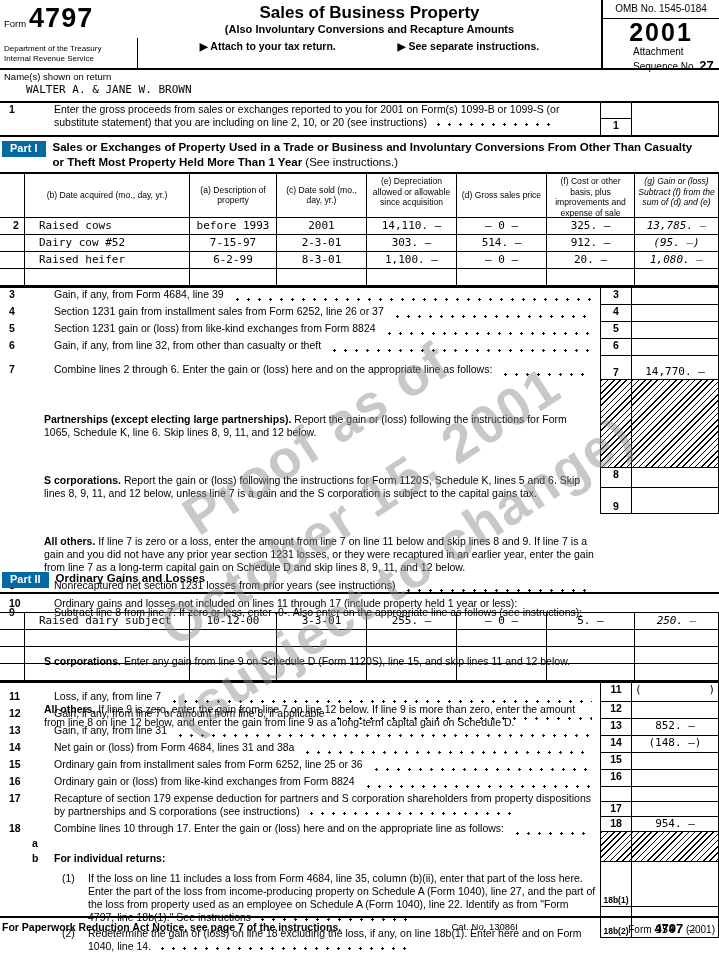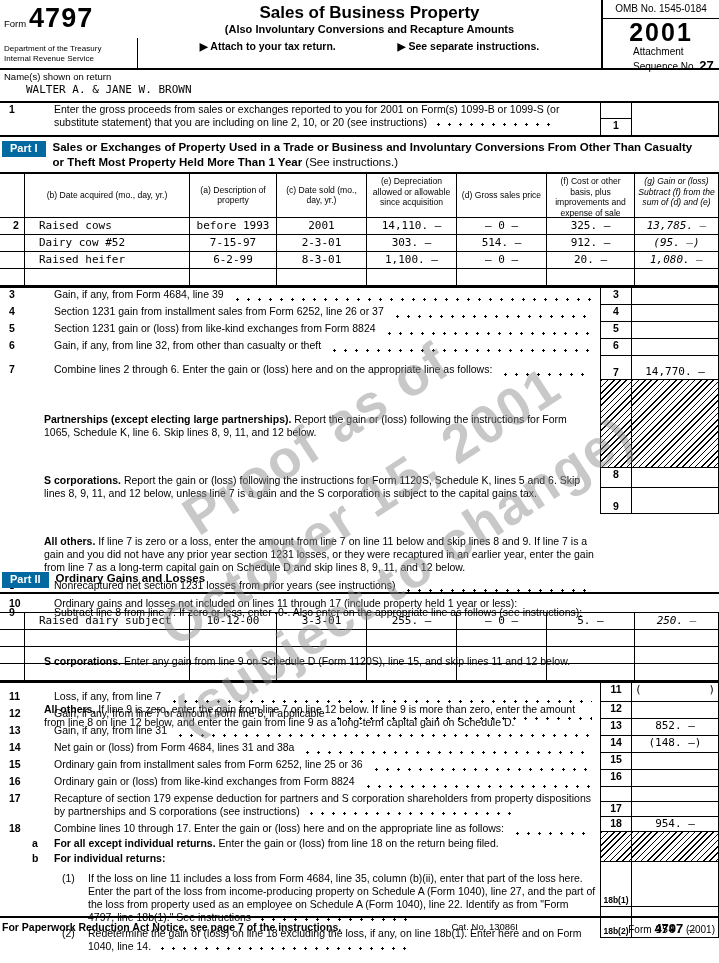--- a/index.html
+++ b/index.html
@@ -387,21 +387,20 @@
         <span class="lnum">17</span>
         <span class="ptext"><span>Recapture of section 179 expense deduction for partners and S corporation shareholders from property dispositions by partnerships and S corporations (see instructions)</span><span class="ldi" style="width:210px"></span></span>
       </div>
       <div class="lrow" style="height:15px">
         <span class="lnum">18</span>
           <span class="ltext">Combine lines 10 through 17. Enter the gain or (loss) here and on the appropriate line as follows:</span>
           <span class="lead"></span>
       </div>
       <div class="sub-lrow">
         <span class="sub-letter">a</span>
-        <span><b>For all except individual returns.</b><span> Enter the gain or (loss) from line 18 on the return being filed.</span></span>
       </div>
       <div class="sub-lrow">
         <span class="sub-letter">b</span>
         <span><b>For individual returns:</b></span>
       </div>
       <div class="gap5"></div>
       <div class="ind2">
         <span class="marker">(1)</span>
         <span class="ptext"><span>If the loss on line 11 includes a loss from Form 4684, line 35, column (b)(ii), enter that part of the loss here. Enter the part of the loss from income-producing property on Schedule A (Form 1040), line 27, and the part of the loss from property used as an employee on Schedule A (Form 1040), line 22. Identify as from "Form 4797, line 18b(1)." See instructions</span><span class="ldi" style="width:150px"></span></span>
       </div>

